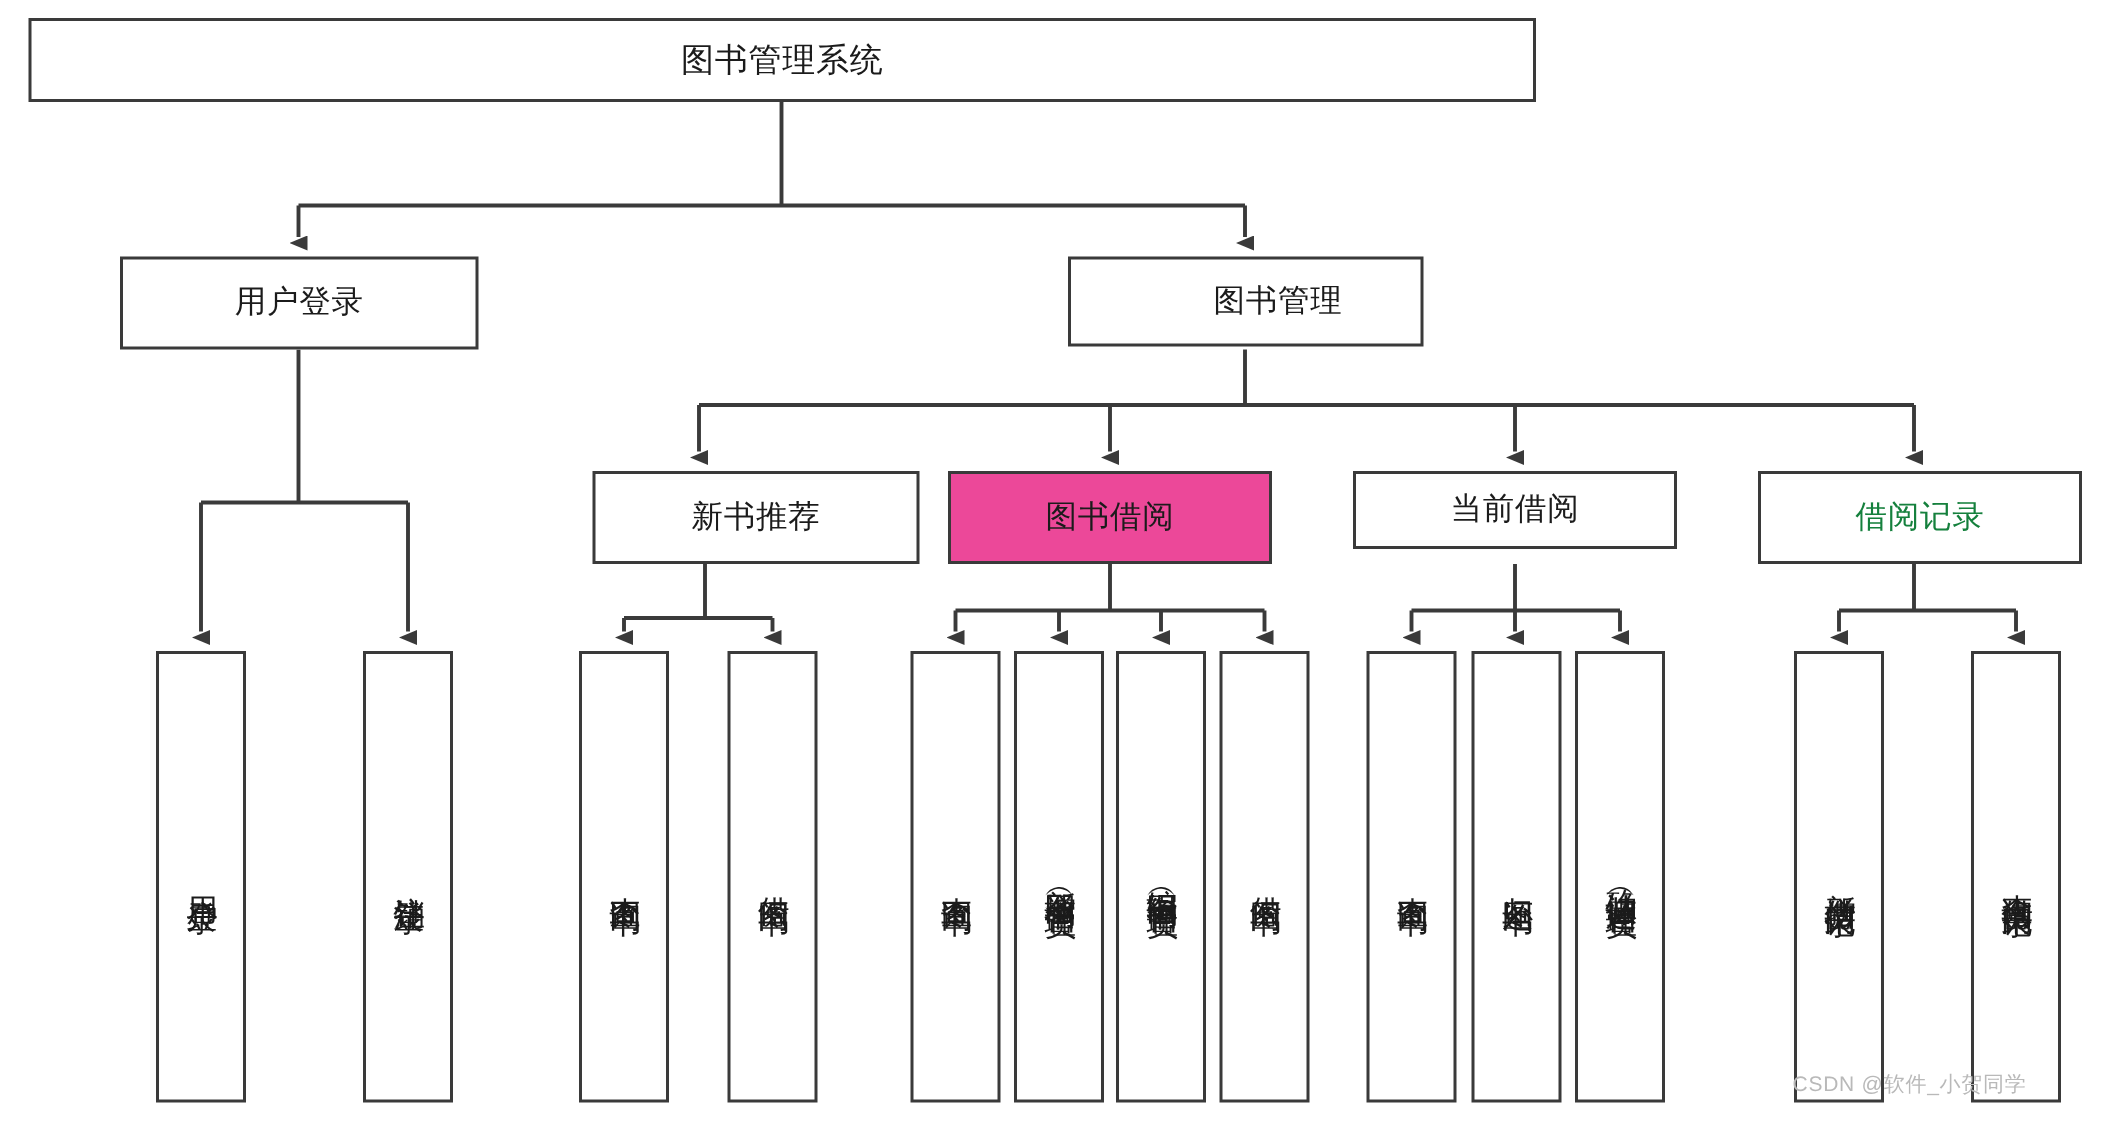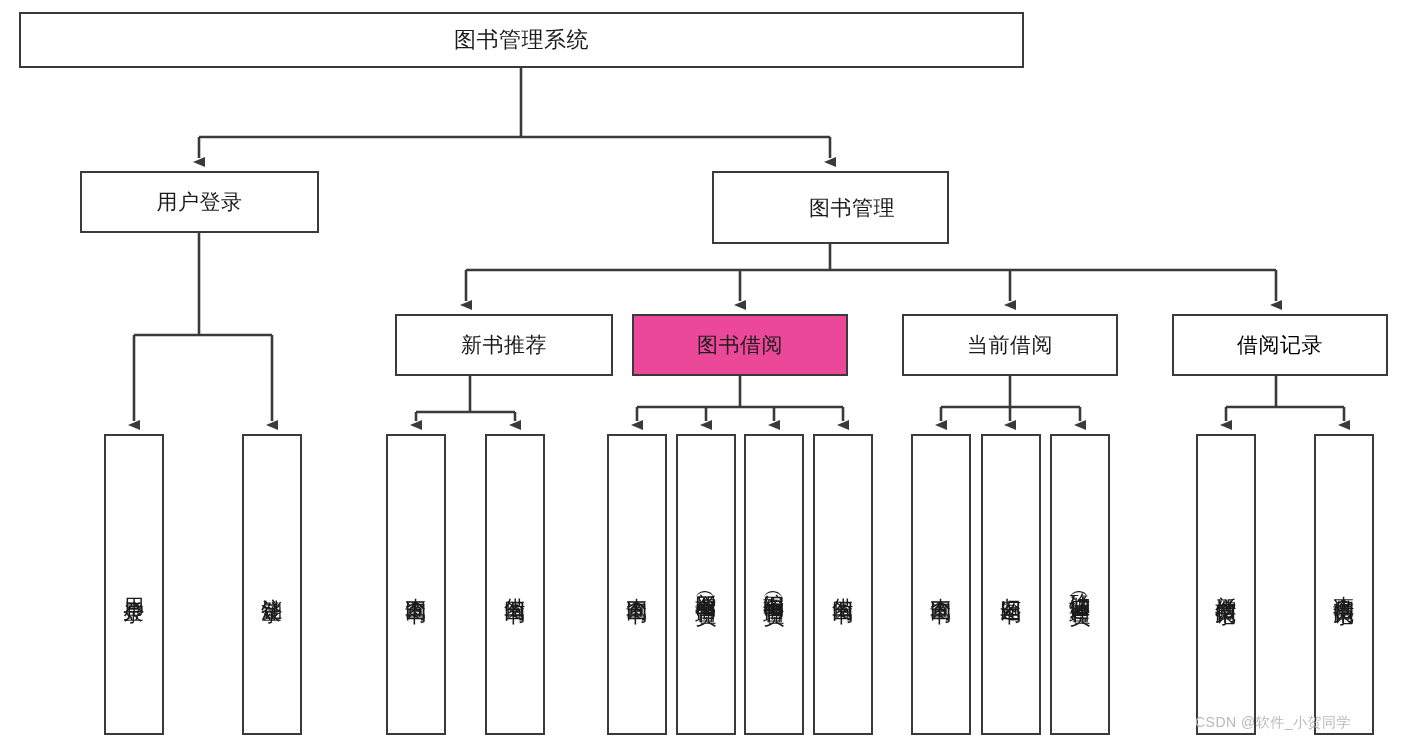--- a/index.html
+++ b/index.html
@@ -122,26 +122,26 @@
       <path d="M1276,376 L1276,407"></path>
       <path d="M1226,407 L1344,407"></path>
       <path d="M1226,407 L1226,421" marker-end="url(#arrow)"></path>
       <path d="M1344,407 L1344,421" marker-end="url(#arrow)"></path>
     </g>
   </svg>
 
   <div class="node horiz root" id="node-root" style="left: 19px; top: 12px; width: 1005px; height: 56px; border-color: rgb(58, 58, 58); background: rgb(255, 255, 255); color: rgb(27, 27, 27);">图书管理系统</div>
 
   <div class="node horiz" id="node-l1-0" style="left: 80px; top: 171px; width: 239px; height: 62px; border-color: rgb(58, 58, 58); background: rgb(255, 255, 255); color: rgb(27, 27, 27);">用户登录</div>
-  <div class="node horiz" id="node-l1-1" style="left: 712px; top: 171px; width: 237px; height: 73px; border-color: rgb(58, 58, 58); background: rgb(255, 255, 255); color: rgb(27, 27, 27); padding-left: 43px;">图书管理</div>
+  <div class="node horiz" id="node-l1-1" style="left: 712px; top: 171px; width: 237px; height: 60px; border-color: rgb(58, 58, 58); background: rgb(255, 255, 255); color: rgb(27, 27, 27); padding-left: 43px;">图书管理</div>
 
   <div class="node horiz" id="node-l2-0" style="left: 361px; top: 314px; width: 218px; height: 62px; border-color: rgb(58, 58, 58); background: rgb(255, 255, 255); color: rgb(27, 27, 27); margin-left: 34px;">新书推荐</div>
   <div class="node horiz" id="node-l2-1" style="left: 632px; top: 314px; width: 216px; height: 62px; border-color: rgb(58, 58, 58); background: #ec4899; color: rgb(27, 27, 27);">图书借阅</div>
-  <div class="node horiz" id="node-l2-2" style="left: 902px; top: 314px; width: 216px; height: 62px; border-color: rgb(58, 58, 58); background: rgb(255, 255, 255); color: rgb(27, 27, 27);">当前借阅</div>
-  <div class="node horiz" id="node-l2-3" style="left: 1172px; top: 314px; width: 216px; height: 62px; border-color: rgb(58, 58, 58); background: rgb(255, 255, 255); color: #000000;">借阅记录</div>
+  <div class="node horiz" id="node-l2-2" style="left: 902px; top: 314px; width: 216px; height: 52px; border-color: rgb(58, 58, 58); background: rgb(255, 255, 255); color: rgb(27, 27, 27);">当前借阅</div>
+  <div class="node horiz" id="node-l2-3" style="left: 1172px; top: 314px; width: 216px; height: 62px; border-color: rgb(58, 58, 58); background: rgb(255, 255, 255); color: #15803d;">借阅记录</div>
 
   <div class="node vert" id="node-l3-0" style="left: 104px; top: 434px; width: 60px; height: 301px; border-color: rgb(58, 58, 58); background: rgb(255, 255, 255); color: rgb(27, 27, 27);">用户登录</div>
   <div class="node vert" id="node-l3-1" style="left: 242px; top: 434px; width: 60px; height: 301px; border-color: rgb(58, 58, 58); background: rgb(255, 255, 255); color: rgb(27, 27, 27);">注销登录</div>
   <div class="node vert" id="node-l3-2" style="left: 386px; top: 434px; width: 60px; height: 301px; border-color: rgb(58, 58, 58); background: rgb(255, 255, 255); color: rgb(27, 27, 27);">查询图书</div>
   <div class="node vert" id="node-l3-3" style="left: 485px; top: 434px; width: 60px; height: 301px; border-color: rgb(58, 58, 58); background: rgb(255, 255, 255); color: rgb(27, 27, 27);">借阅图书</div>
   <div class="node vert" id="node-l3-4" style="left: 607px; top: 434px; width: 60px; height: 301px; border-color: rgb(58, 58, 58); background: rgb(255, 255, 255); color: rgb(27, 27, 27);">查询图书</div>
   <div class="node vert" id="node-l3-5" style="left: 676px; top: 434px; width: 60px; height: 301px; border-color: rgb(58, 58, 58); background: rgb(255, 255, 255); color: rgb(27, 27, 27);">新增图书（管理员）</div>
   <div class="node vert" id="node-l3-6" style="left: 744px; top: 434px; width: 60px; height: 301px; border-color: rgb(58, 58, 58); background: rgb(255, 255, 255); color: rgb(27, 27, 27);">编辑图书（管理员）</div>
   <div class="node vert" id="node-l3-7" style="left: 813px; top: 434px; width: 60px; height: 301px; border-color: rgb(58, 58, 58); background: rgb(255, 255, 255); color: rgb(27, 27, 27);">借阅图书</div>
   <div class="node vert" id="node-l3-8" style="left: 911px; top: 434px; width: 60px; height: 301px; border-color: rgb(58, 58, 58); background: rgb(255, 255, 255); color: rgb(27, 27, 27);">查询图书</div>

